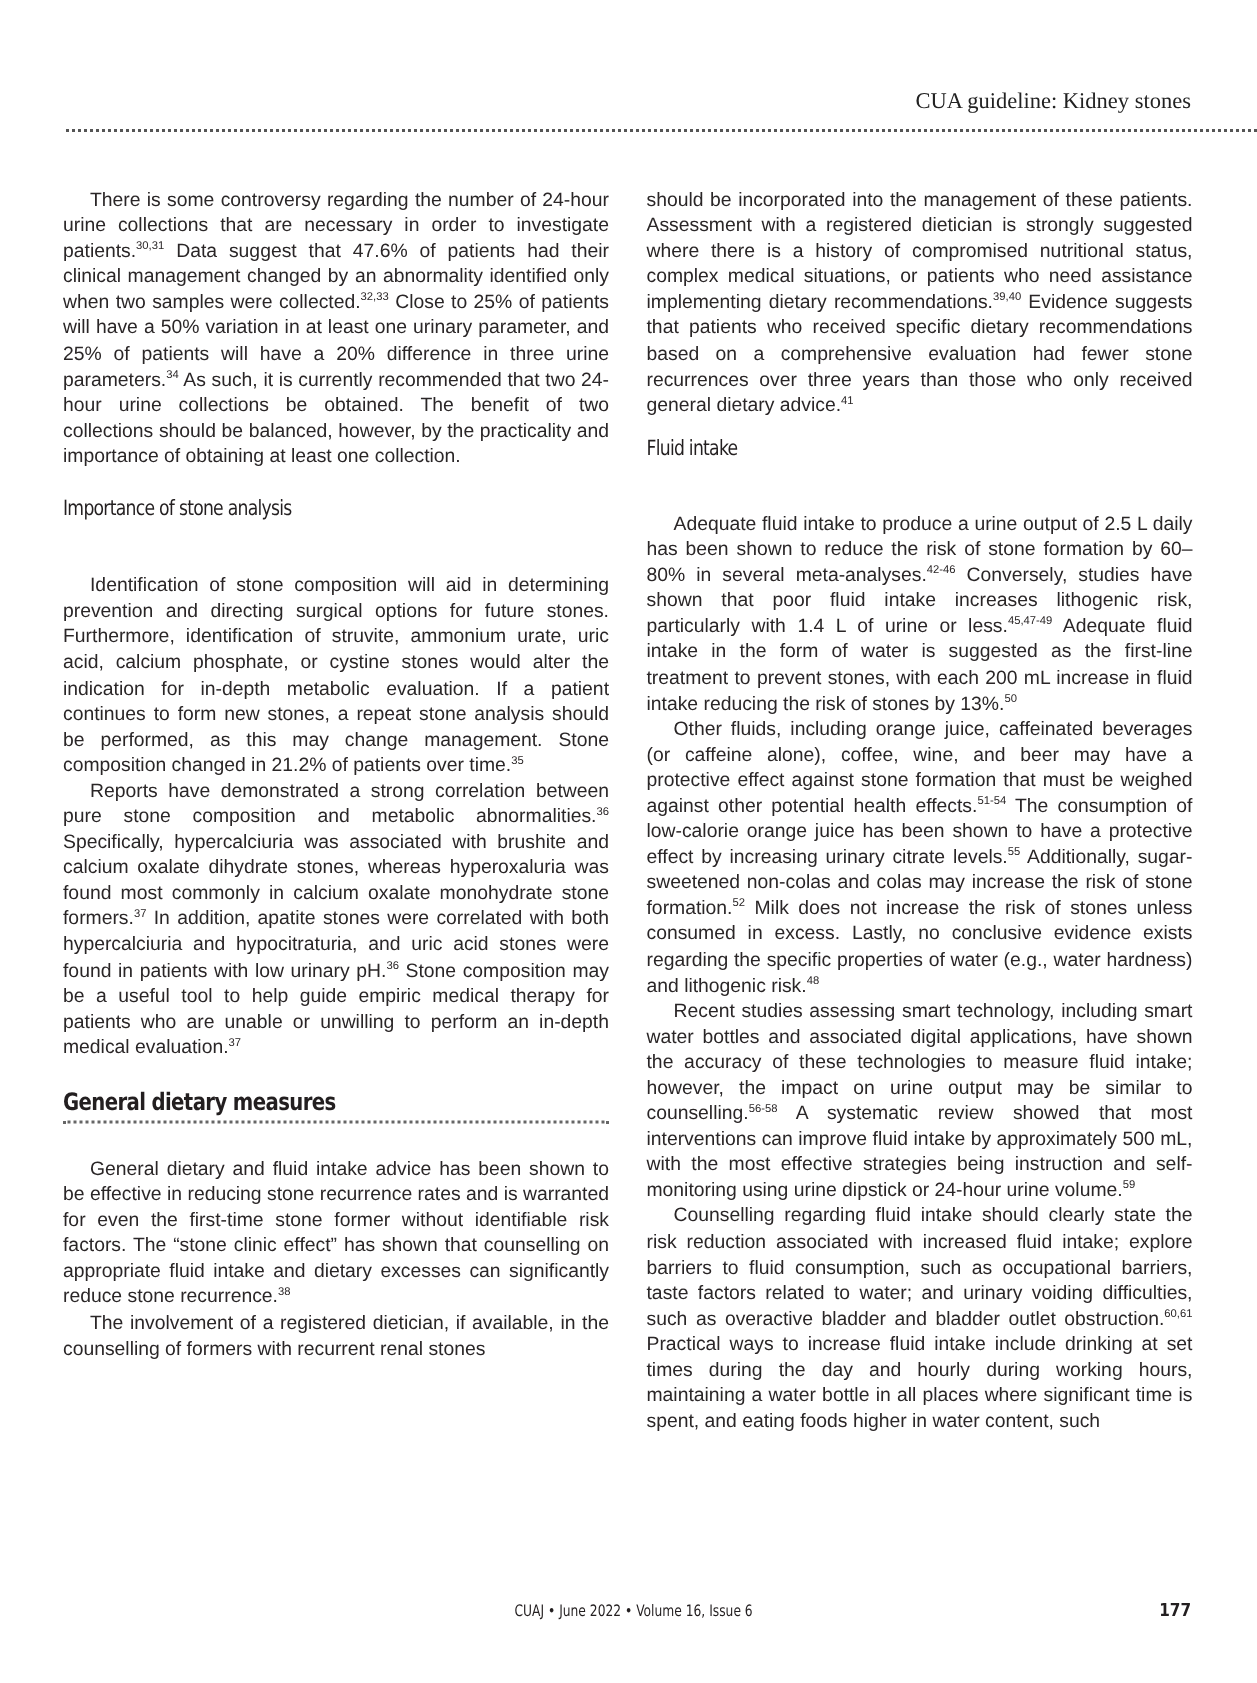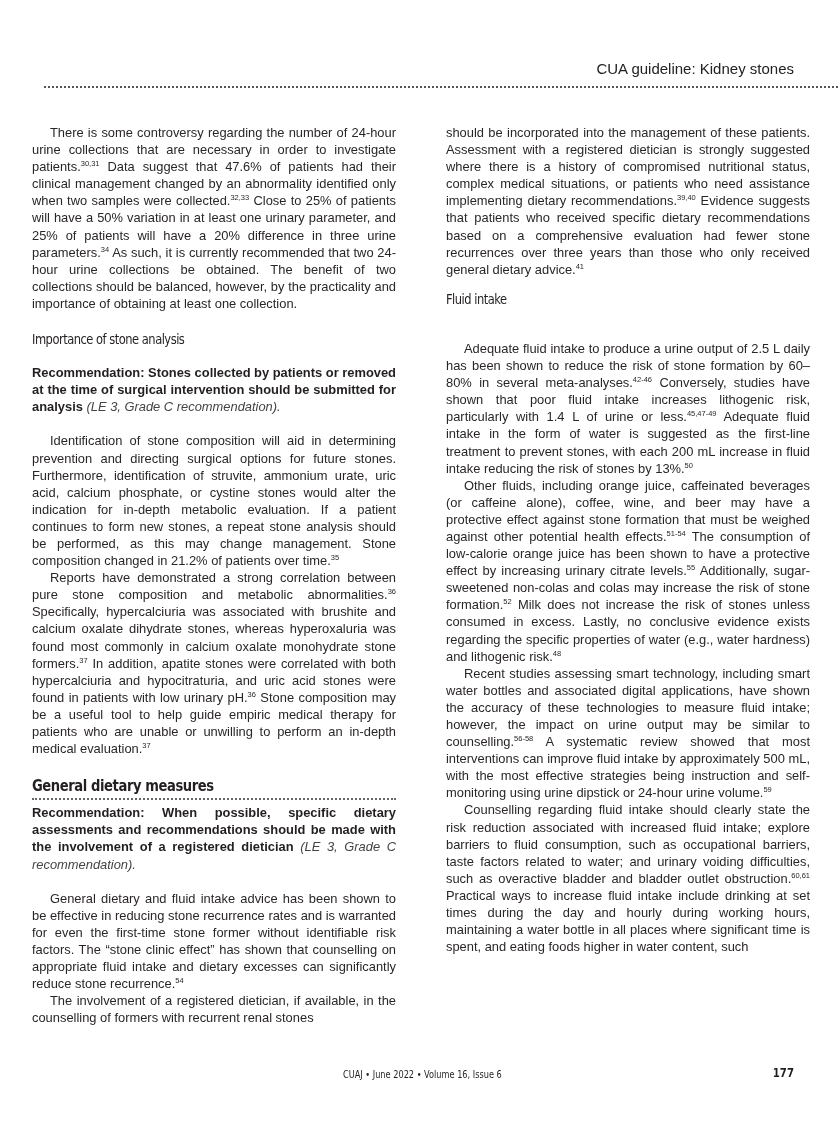--- a/index.html
+++ b/index.html
@@ -3,34 +3,34 @@
 <meta charset="utf-8">
 <style>
   html, body { margin: 0; padding: 0; background: #ffffff; }
   body {
     width: 838px; height: 1122px; position: relative; overflow: hidden;
     color: #231f20;
     font-family: "DejaVu Sans", sans-serif;
   }
   .running-head {
     position: absolute; top: 60px; right: 44px;
-    font-family: Liberation Sans, sans-serif; font-size: 15px; color: #222;
+    font-family: Liberation Serif, serif; font-size: 15px; color: #222;
   }
   .head-rule {
     position: absolute; top: 86px; left: 44px; right: 0;
     border-top: 2px dotted #555;
   }
   .col {
     position: absolute; top: 124px; width: 364px;
     font-family: "Liberation Sans", sans-serif;
     font-size: 12.9px; line-height: 17.1px;
     text-align: justify; color: #2a2627;
   }
-  .col.left { left: 32px; }
-  .col.right { left: 446px; }
+  .col.left { left: 42px; }
+  .col.right { left: 431px; }
   p { margin: 0; text-indent: 18px; }
   p.noindent { text-indent: 0; }
   sup { font-size: 7.5px; line-height: 0; vertical-align: 5px; }
   .h2 {
     font-family: "DejaVu Sans", sans-serif; font-size: 14px;
     letter-spacing: -0.6px; transform: scaleX(0.82); transform-origin: left;
     white-space: nowrap; color: #231f20; font-weight: normal;
   }
   .h1 {
     font-family: "DejaVu Sans", sans-serif; font-size: 16px; font-weight: bold;
@@ -56,31 +56,29 @@
 
 <div class="running-head">CUA guideline: Kidney stones</div>
 <div class="head-rule"></div>
 
 <div class="col left">
   <p><span>There is some controversy regarding the number of 24-hour urine collections that are necessary in order to investigate patients.</span><sup>30,31</sup><span> Data suggest that 47.6% of patients had their clinical management changed by an abnormality identified only when two samples were collected.</span><sup>32,33</sup><span> Close to 25% of patients will have a 50% variation in at least one urinary parameter, and 25% of patients will have a 20% difference in three urine parameters.</span><sup>34</sup><span> As such, it is currently recommended that two 24-hour urine collections be obtained. The benefit of two collections should be balanced, however, by the practicality and importance of obtaining at least one collection.</span></p>
 
   <div style="height:19px"></div>
   <div class="h2">Importance of stone analysis</div>
   <div style="height:16px"></div>
-  <p class="rec"><span>Recommendation: Stones collected by patients or removed at the time of surgical intervention should be submitted for analysis</span> <span class="grade">(LE 3, Grade C recommendation).</span></p>
   <div style="height:17px"></div>
   <p><span>Identification of stone composition will aid in determining prevention and directing surgical options for future stones. Furthermore, identification of struvite, ammonium urate, uric acid, calcium phosphate, or cystine stones would alter the indication for in-depth metabolic evaluation. If a patient continues to form new stones, a repeat stone analysis should be performed, as this may change management. Stone composition changed in 21.2% of patients over time.</span><sup>35</sup></p>
   <p><span>Reports have demonstrated a strong correlation between pure stone composition and metabolic abnormalities.</span><sup>36</sup><span> Specifically, hypercalciuria was associated with brushite and calcium oxalate dihydrate stones, whereas hyperoxaluria was found most commonly in calcium oxalate monohydrate stone formers.</span><sup>37</sup><span> In addition, apatite stones were correlated with both hypercalciuria and hypocitraturia, and uric acid stones were found in patients with low urinary pH.</span><sup>36</sup><span> Stone composition may be a useful tool to help guide empiric medical therapy for patients who are unable or unwilling to perform an in-depth medical evaluation.</span><sup>37</sup></p>
 
   <div style="height:20px"></div>
   <div class="h1">General dietary measures</div>
   <div class="h1-rule"></div>
-  <p class="rec"><span>Recommendation: When possible, specific dietary assessments and recommendations should be made with the involvement of a registered dietician</span> <span class="grade">(LE 3, Grade C recommendation).</span></p>
   <div style="height:17px"></div>
-  <p><span>General dietary and fluid intake advice has been shown to be effective in reducing stone recurrence rates and is warranted for even the first-time stone former without identifiable risk factors. The “stone clinic effect” has shown that counselling on appropriate fluid intake and dietary excesses can significantly reduce stone recurrence.</span><sup>54</sup></p>
+  <p><span>General dietary and fluid intake advice has been shown to be effective in reducing stone recurrence rates and is warranted for even the first-time stone former without identifiable risk factors. The “stone clinic effect” has shown that counselling on appropriate fluid intake and dietary excesses can significantly reduce stone recurrence.</span><sup>38</sup></p>
   <p><span>The involvement of a registered dietician, if available, in the counselling of formers with recurrent renal stones</span></p>
 </div>
 
 <div class="col right">
   <p class="noindent"><span>should be incorporated into the management of these patients. Assessment with a registered dietician is strongly suggested where there is a history of compromised nutritional status, complex medical situations, or patients who need assistance implementing dietary recommendations.</span><sup>39,40</sup><span> Evidence suggests that patients who received specific dietary recommendations based on a comprehensive evaluation had fewer stone recurrences over three years than those who only received general dietary advice.</span><sup>41</sup></p>
 
   <div style="height:13px"></div>
   <div class="h2">Fluid intake</div>
   <div style="height:15px"></div>
   <div style="height:17px"></div>

